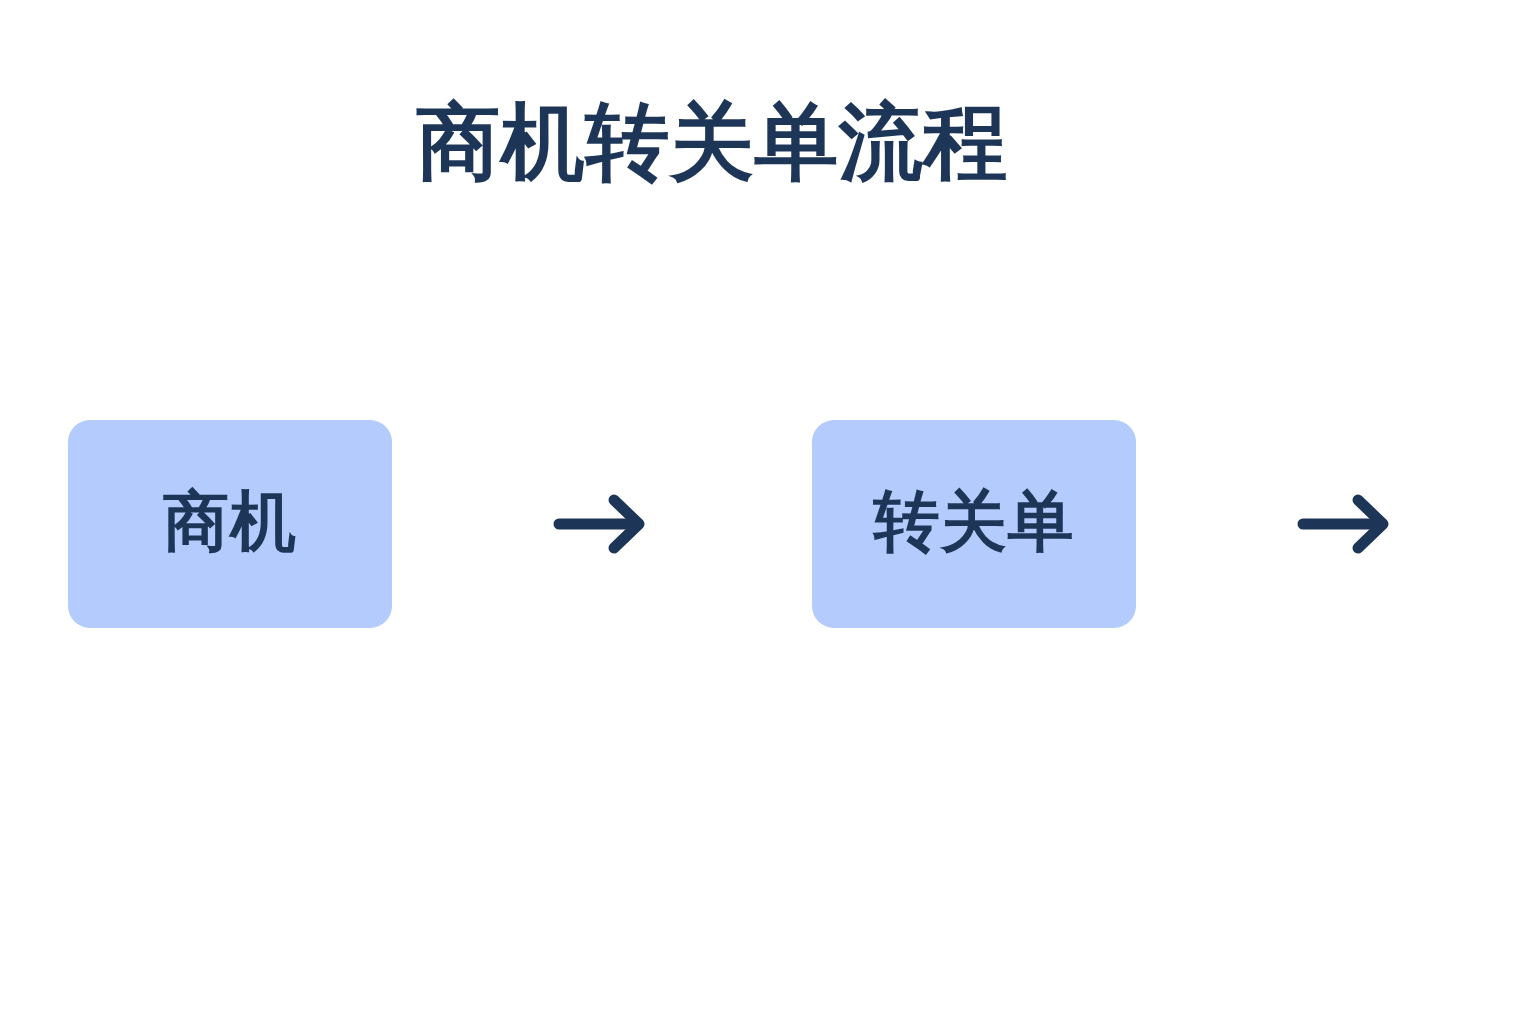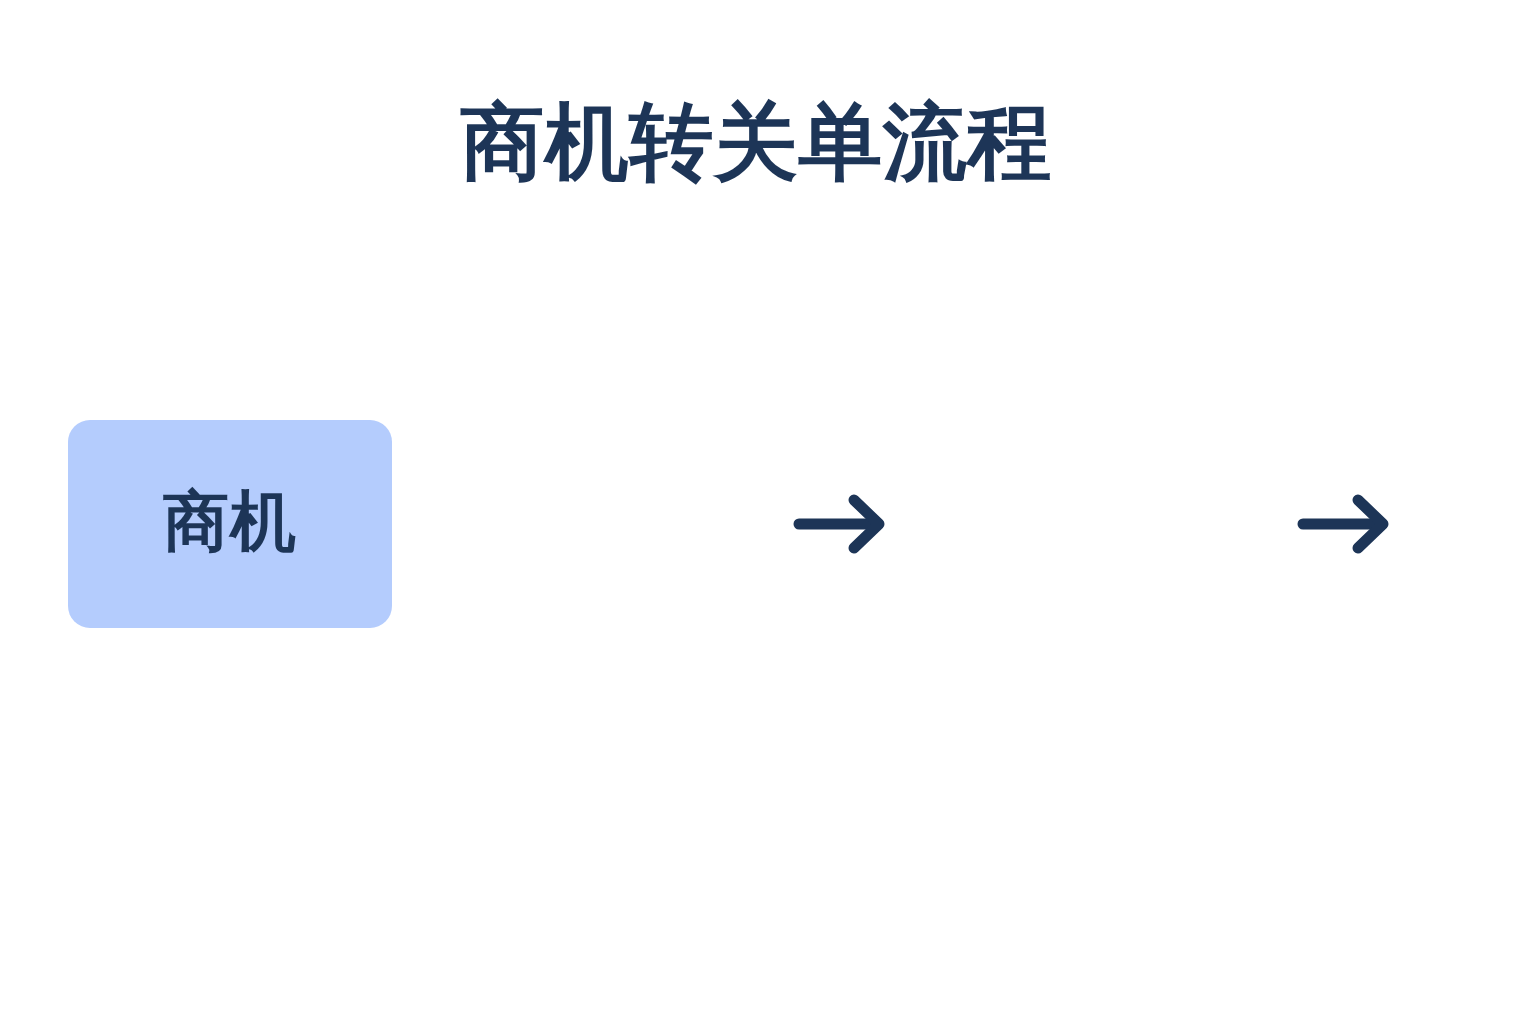--- a/index.html
+++ b/index.html
@@ -29,21 +29,20 @@
     left: 0;
     top: 95px;
     width: 1424px;              
     text-align: center;
     font-size: 84px;
     line-height: 1.12;
     font-weight: 700;
     letter-spacing: 0.5px;
     color: #1d3557;
     white-space: nowrap;
-    padding-left: 44px;
     -webkit-font-smoothing: antialiased;
   }
 
   
   .flow-row {
     position: absolute;
     left: 68px;
     top: 420px;
     width: 1332px;
     height: 208px;
@@ -106,20 +105,23 @@
 
     <div class="flow-arrow">
       <svg viewBox="0 0 100 62" xmlns="http://www.w3.org/2000/svg" aria-hidden="true">
         <g fill="none" stroke="#1d3557" stroke-width="11" stroke-linecap="round" stroke-linejoin="round">
           <line x1="7" y1="31" x2="82" y2="31"></line>
           <polyline points="62,7 87,31 62,55"></polyline>
         </g>
       </svg>
     </div>
 
+    <div class="flow-node">
+      <span class="flow-node-label">转关单</span>
+    </div>
 
     <div class="flow-arrow">
       <svg viewBox="0 0 100 62" xmlns="http://www.w3.org/2000/svg" aria-hidden="true">
         <g fill="none" stroke="#1d3557" stroke-width="11" stroke-linecap="round" stroke-linejoin="round">
           <line x1="7" y1="31" x2="82" y2="31"></line>
           <polyline points="62,7 87,31 62,55"></polyline>
         </g>
       </svg>
     </div>
 

